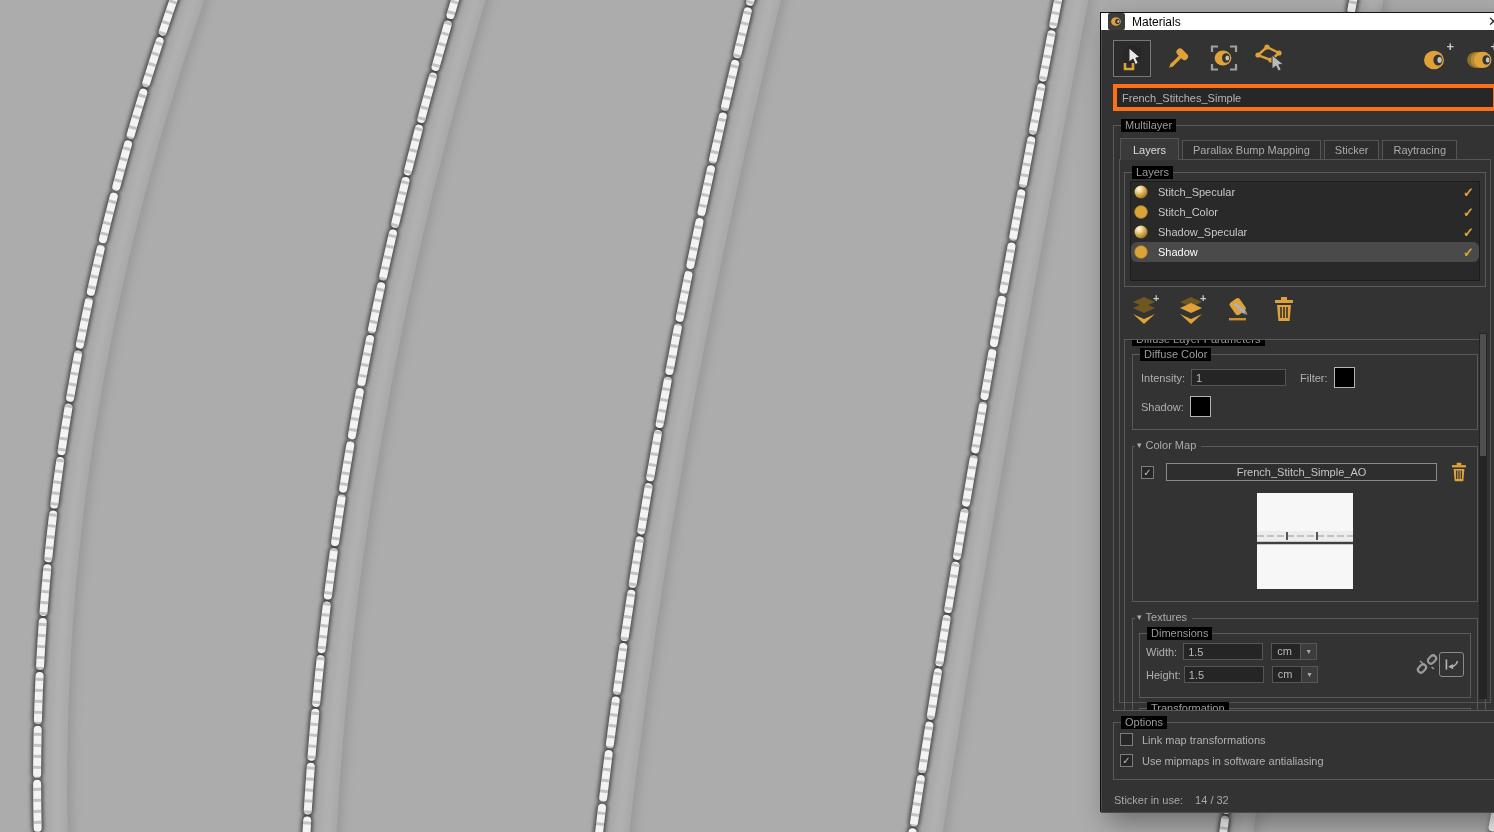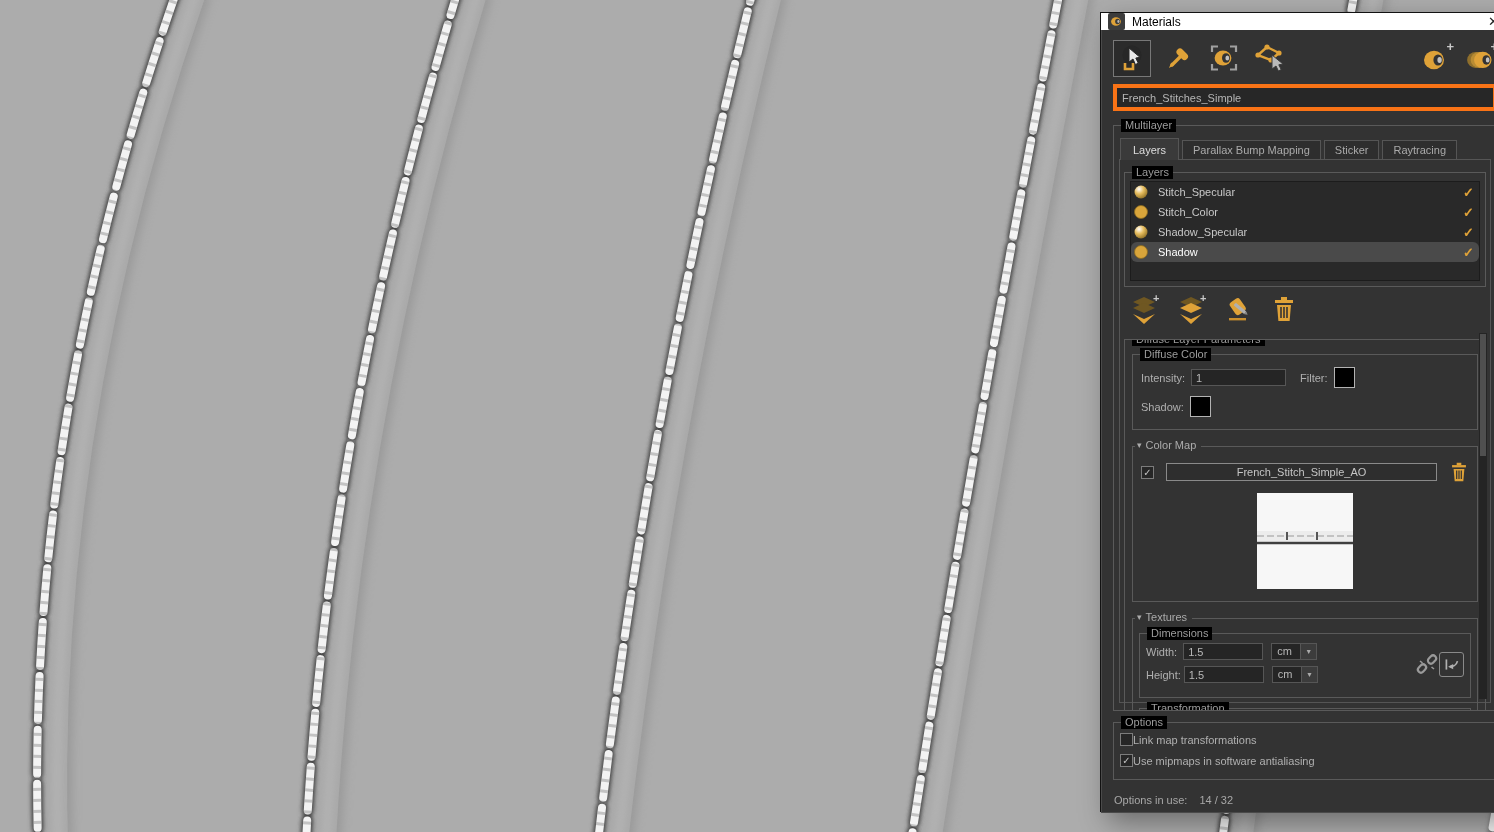--- a/index.html
+++ b/index.html
@@ -84,21 +84,21 @@
   .ubtn { width:16px; height:17px; background:#3c3c3c; border:1px solid #565656; border-left:none;
           color:#aaa; font-size:7px; display:flex; align-items:center; justify-content:center; }
   .resetbtn { width:25px; height:25px; border:1px solid #8a8a8a; border-radius:3px; background:#333;
               display:flex; align-items:center; justify-content:center; align-self:center; }
   .transform-group { margin-top:10px; padding:4px 0 10px; }
 
   .vscroll { position:absolute; left:377px; top:303px; width:8px; height:366px; background:#242424; }
   .vthumb { margin:1px; height:122px; background:#4f4f4f; }
 
   .options-group { margin-top:11px; padding:6px 6px 4px; }
-  .orow { display:flex; align-items:center; margin:4px 0 8px; font-size:11px; color:#b0b0b0; }
+  .orow { display:flex; align-items:center; gap:9px; margin:4px 0 8px; font-size:11px; color:#b0b0b0; }
 
   .status { display:flex; gap:12px; margin-top:8px; padding:6px 1px; font-size:11px; color:#a8a8a8; }
 </style>
 </head>
 <body>
 
 <div class="stage">
 
   <svg class="fabric" width="1494" height="832" viewBox="0 0 1494 832">
     <defs>
@@ -446,19 +446,19 @@
           <span class="cb"></span>
           <span>Link map transformations</span>
         </div>
         <div class="orow">
           <span class="cb">✓</span>
           <span>Use mipmaps in software antialiasing</span>
         </div>
       </div>
 
       <div class="status">
-        <span>Options in use:</span>
+        <span>Sticker in use:</span>
         <span>14 / 32</span>
       </div>
 
     </div>
   </div>
 </div>
 
 </body></html>

